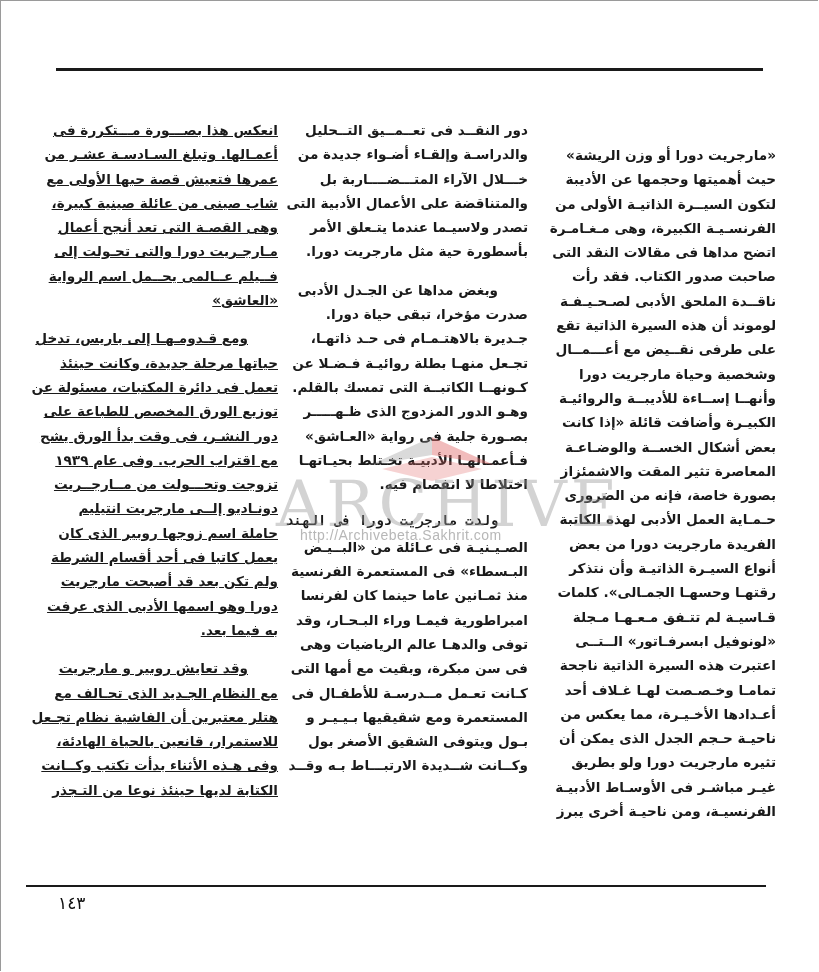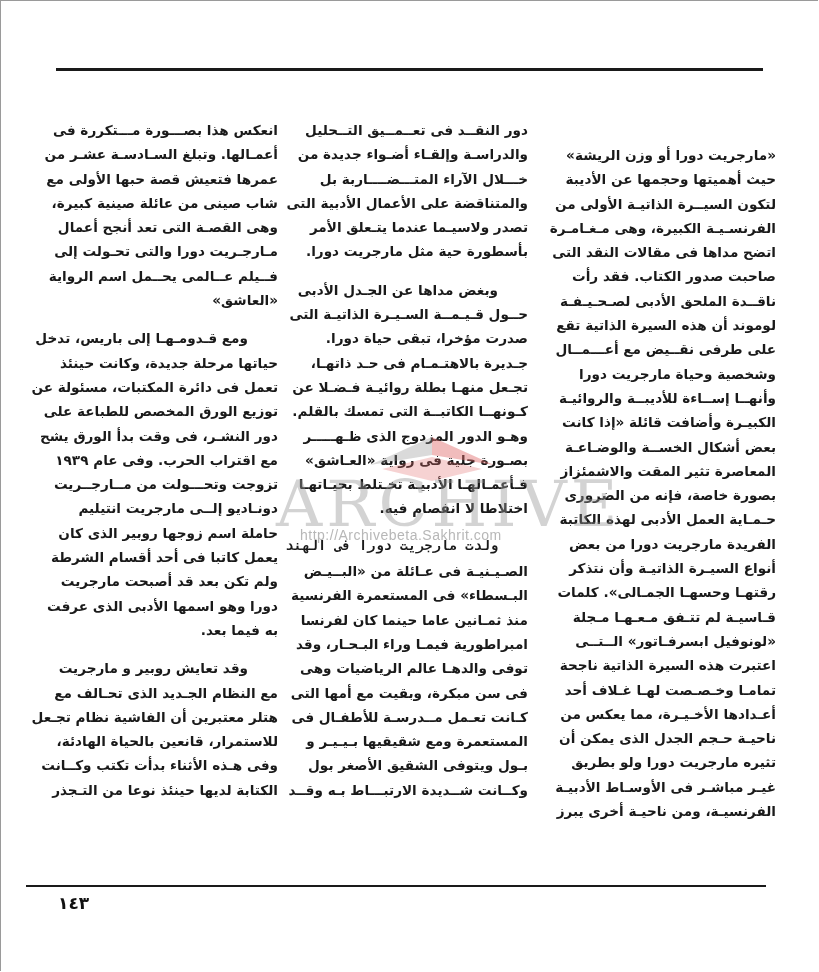--- a/index.html
+++ b/index.html
@@ -36,40 +36,40 @@
       top: 885px;
       width: 740px;
       height: 2px;
       background: #1a1a1a;
     }
     .page-number {
       position: absolute;
       left: 58px;
       top: 893px;
       font-size: 17px;
-      font-weight: bold;
+      font-weight: normal;
       font-family: "DejaVu Sans", sans-serif;
       direction: rtl;
       color: #111;
     }
     .column {
       position: absolute;
       top: 118px;
       width: 228px;
       direction: rtl;
       text-align: justify;
       text-align-last: right;
       font-size: 13.6px;
       line-height: 24.3px;
       font-weight: 600;
       color: #1a1a1a;
     }
     .col-right { left: 548px; margin-top: 25px; }
     .col-middle { left: 300px; }
-    .col-left { left: 50px; }
+    .col-left { left: 50px; text-decoration: underline; }
 
     .para {
       margin: 0 0 14px 0;
     }
     .line { display: block; white-space: nowrap; }
 
     
     .watermark {
       position: absolute;
       left: 262px;
@@ -146,21 +146,20 @@
   <p class="para" id="p-middle-0">
       <span class="line">دور النقــد فى تعــمــيق التــحليل</span>
       <span class="line">والدراسـة وإلقـاء أضـواء جديدة من</span>
       <span class="line">خـــلال الآراء المتـــضــــاربة بل</span>
       <span class="line">والمتناقضة على الأعمال الأدبية التى</span>
       <span class="line">تصدر ولاسيـما عندما يتـعلق الأمر</span>
       <span class="line">بأسطورة حية مثل مارجريت دورا.</span>
     </p>
   <p class="para indent-first" id="p-middle-1">
       <span class="line" style="padding-right: 30px;">وبغض مداها عن الجـدل الأدبى</span>
-      <span class="line">حــول قـيـمــة السـيـرة الذاتيـة التى</span>
       <span class="line">صدرت مؤخرا، تبقى حياة دورا.</span>
       <span class="line">جـديرة بالاهتـمـام فى حـد ذاتهـا،</span>
       <span class="line">تجـعل منهـا بطلة روائيـة فـضـلا عن</span>
       <span class="line">كـونهــا الكاتبــة التى تمسك بالقلم.</span>
       <span class="line">وهـو الدور المزدوج الذى ظـهـــــر</span>
       <span class="line">بصـورة جلية فى رواية «العـاشق»</span>
       <span class="line">فـأعمـالهـا الأدبيـة تخـتلط بحيـاتهـا</span>
       <span class="line">اختلاطا لا انفصام فيه.</span>
     </p>
   <p class="para indent-first" id="p-middle-2">

